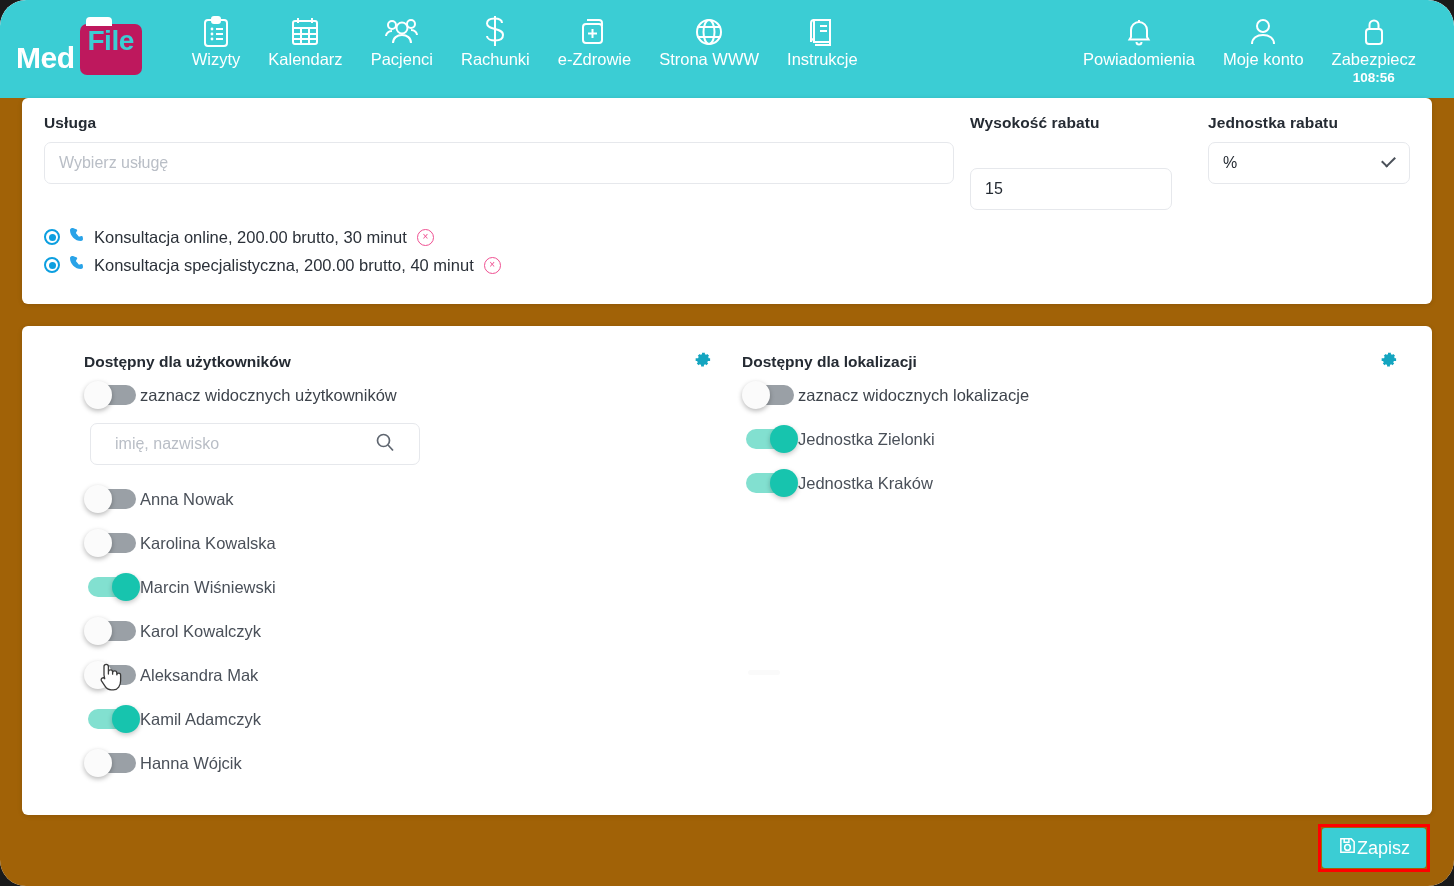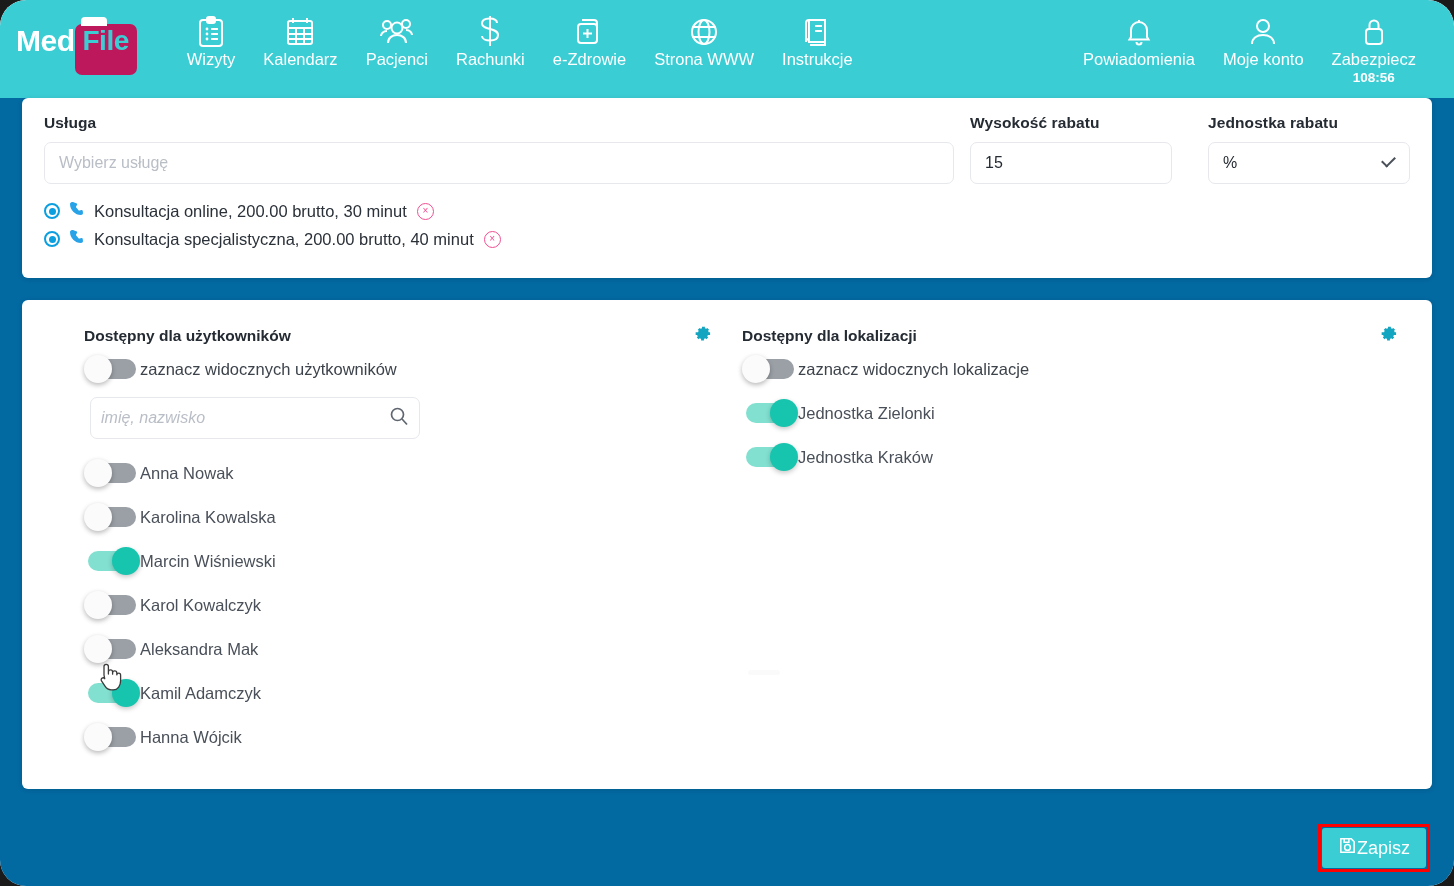--- a/index.html
+++ b/index.html
@@ -31,21 +31,21 @@
   }
   .brand {
     display: flex; align-items: center;
     margin: 0 0 0 16px;
     height: 98px;
     flex: 0 0 auto;
   }
   .brand-text {
     font-size: 30px; font-weight: bold; color: #ffffff;
     letter-spacing: -0.5px;
-    display: flex; align-items: flex-start; 
+    display: flex; align-items: flex-end; gap: 5px;
   }
   .brand-file {
     background: #be185d; color: #3bcdd4;
     border-radius: 7px;
     padding: 1px 8px 18px 8px;
     font-size: 28px;
     position: relative;
   }
   .brand-folder-tab {
     position: absolute;
@@ -80,21 +80,21 @@
   .nav-item .lbl {
     font-size: 16.5px; white-space: nowrap;
     color: #ffffff;
   }
   .nav-item .sub {
     font-size: 13.5px; font-weight: bold; margin-top: 1px; color: #ffffff;
   }
 
   
   .body {
-    background: #0369a1;
+    background: #a16207;
     padding: 0 0 0 0;
     height: 788px;
     position: relative;
   }
 
   .card {
     background: #ffffff;
     border-radius: 6px;
     box-shadow: 0 1px 5px rgba(0,0,0,0.13);
     margin: 0 22px;
@@ -102,21 +102,21 @@
   .card-top { padding: 16px 22px 22px 22px; margin-top: 0; }
   .card-main { padding: 24px 22px 30px 22px; margin-top: 22px; }
 
   .row-top { display: flex; gap: 0; align-items: flex-start; }
   .fld { display: flex; flex-direction: column; }
   .fld-label {
     font-size: 15.5px; color: #252b33; font-weight: bold;
     margin-bottom: 10px; letter-spacing: 0.1px;
   }
   .fld-service { flex: 1 1 auto; margin-right: 16px; }
-  .fld-amount { width: 202px; margin-right: 36px; }
+  .fld-amount { width: 202px; margin-right: 36px; gap: 26px; }
   .fld-unit { width: 202px; }
 
   .input {
     height: 42px;
     border: 1px solid #e6e8ec;
     border-radius: 7px;
     background: #ffffff;
     display: flex; align-items: center;
     padding: 0 14px;
     font-size: 16px;
@@ -196,21 +196,21 @@
     background: #fbfbfb;
     box-shadow: 0 2px 5px rgba(0,0,0,0.28);
   }
   .switch.on .track { background: #82e0d0; left: 4px; }
   .switch.on .knob { left: 28px; background: #17c4ae; box-shadow: 0 2px 5px rgba(0,0,0,0.22); }
 
   .search-wrap { margin: 6px 0 4px 6px; width: 330px; }
   .search-box {
     height: 42px; border: 1px solid #e6e8ec; border-radius: 7px;
     display: flex; align-items: center; justify-content: space-between;
-    padding: 0 10px; background: #fff; font-style: italic;
+    padding: 0 24px; background: #fff;
   }
   .search-box .ph { font-size: 16px; color: #b9bec6; }
 
   .user-list { margin-top: 12px; }
 
   
   .cursor-hand {
     position: absolute;
     left: 97px; top: 563px;
     width: 26px; height: 32px;

